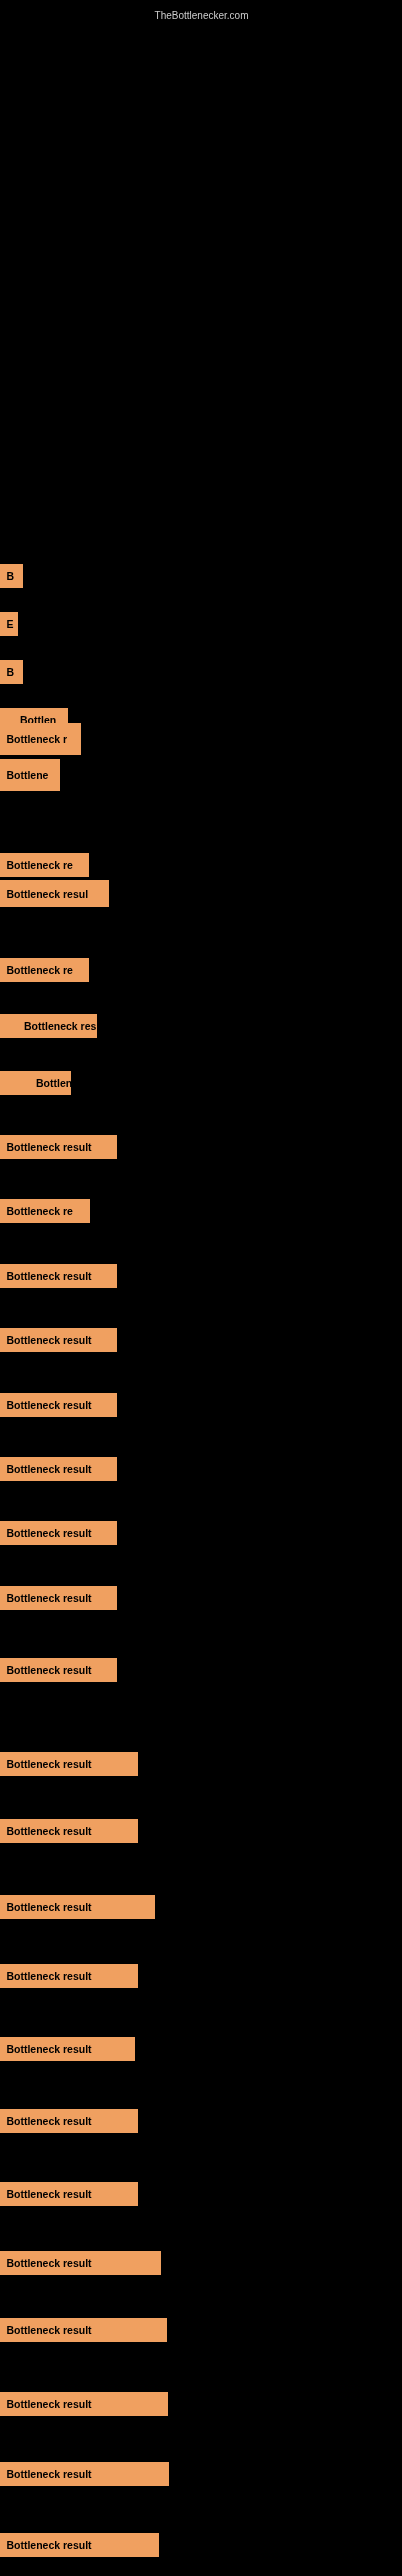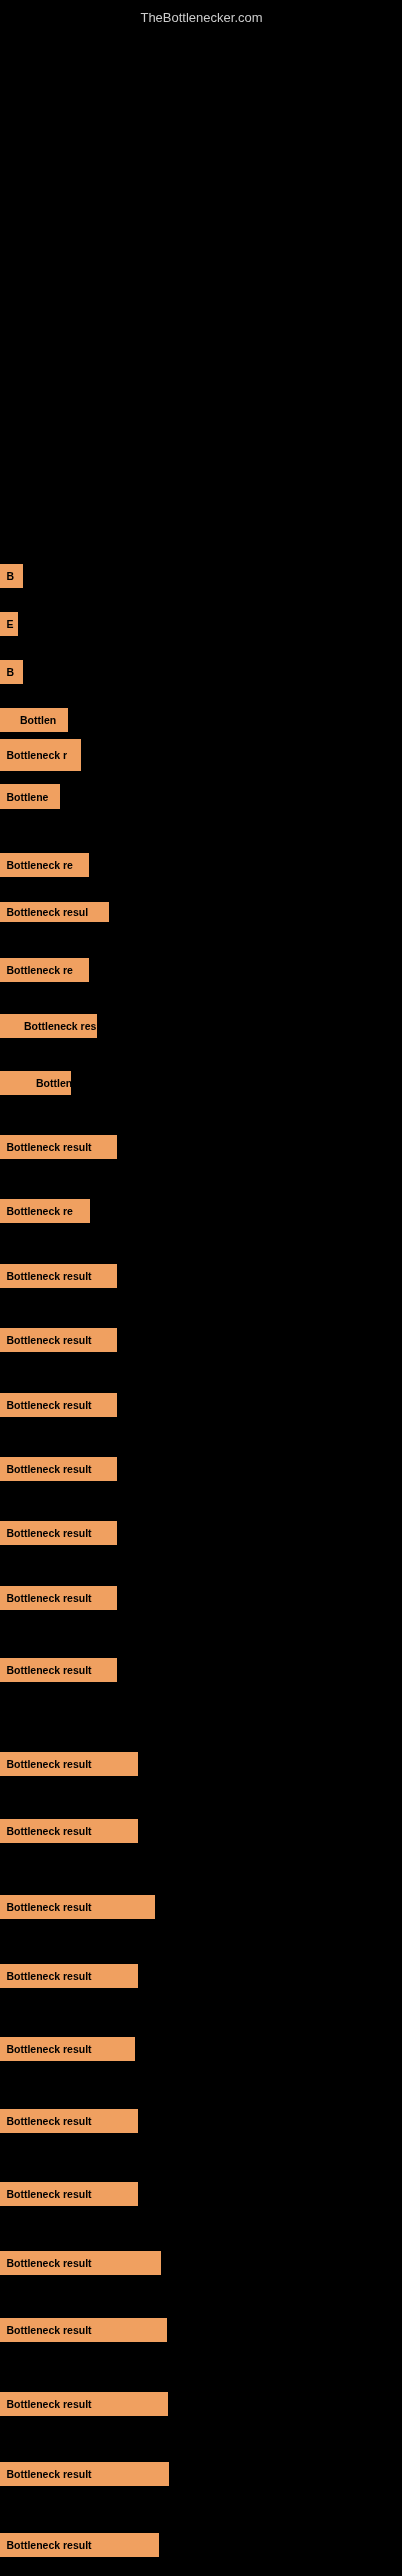--- a/index.html
+++ b/index.html
@@ -11,21 +11,21 @@
       background-color: #000000;
       width: 403px;
       min-height: 2576px;
       font-family: Arial, sans-serif;
       position: relative;
       overflow-x: hidden;
     }
 
     .site-title {
       color: #cccccc;
-      font-size: 13px;
+      font-size: 10px;
       text-align: center;
       padding: 6.4px 0;
       position: absolute;
       top: 4px;
       width: 100%;
     }
 
     .bottleneck-item {
       position: absolute;
       left: 0;
@@ -43,24 +43,24 @@
 </head>
 <body>
 
 <div class="site-title">TheBottlenecker.com</div>
 
 <div id="items-container">
     <div class="bottleneck-item" style="top: 564px; width: 22.5px; height: 24px;">B</div>
     <div class="bottleneck-item" style="top: 612px; width: 17.7px; height: 24px;">E</div>
     <div class="bottleneck-item" style="top: 660px; width: 22.5px; height: 24px;">B</div>
     <div class="bottleneck-item" style="top: 708px; width: 68px; height: 24px; padding-left: 20px;">Bottlen</div>
-    <div class="bottleneck-item" style="top: 739px; width: 81px; height: 32px;">Bottleneck r</div>
-    <div class="bottleneck-item" style="top: 784px; width: 60px; height: 25px;">Bottlene</div>
+    <div class="bottleneck-item" style="top: 723px; width: 81px; height: 32px;">Bottleneck r</div>
+    <div class="bottleneck-item" style="top: 759px; width: 60px; height: 32px;">Bottlene</div>
     <div class="bottleneck-item" style="top: 853px; width: 89px; height: 24px;">Bottleneck re</div>
-    <div class="bottleneck-item" style="top: 902px; width: 109px; height: 20px;">Bottleneck resul</div>
+    <div class="bottleneck-item" style="top: 880px; width: 109px; height: 27px;">Bottleneck resul</div>
     <div class="bottleneck-item" style="top: 958px; width: 89px; height: 24px;">Bottleneck re</div>
     <div class="bottleneck-item" style="top: 1014px; width: 97px; height: 24px; padding-left: 24px;">Bottleneck res</div>
     <div class="bottleneck-item" style="top: 1071px; width: 71px; height: 24px; padding-left: 36px;">Bottleneck</div>
     <div class="bottleneck-item" style="top: 1135px; width: 117px; height: 24px;">Bottleneck result</div>
     <div class="bottleneck-item" style="top: 1199px; width: 90px; height: 24px;">Bottleneck re</div>
     <div class="bottleneck-item" style="top: 1264px; width: 117px; height: 24px;">Bottleneck result</div>
     <div class="bottleneck-item" style="top: 1328px; width: 117px; height: 24px;">Bottleneck result</div>
     <div class="bottleneck-item" style="top: 1393px; width: 117px; height: 24px;">Bottleneck result</div>
     <div class="bottleneck-item" style="top: 1457px; width: 117px; height: 24px;">Bottleneck result</div>
     <div class="bottleneck-item" style="top: 1521px; width: 117px; height: 24px;">Bottleneck result</div>

